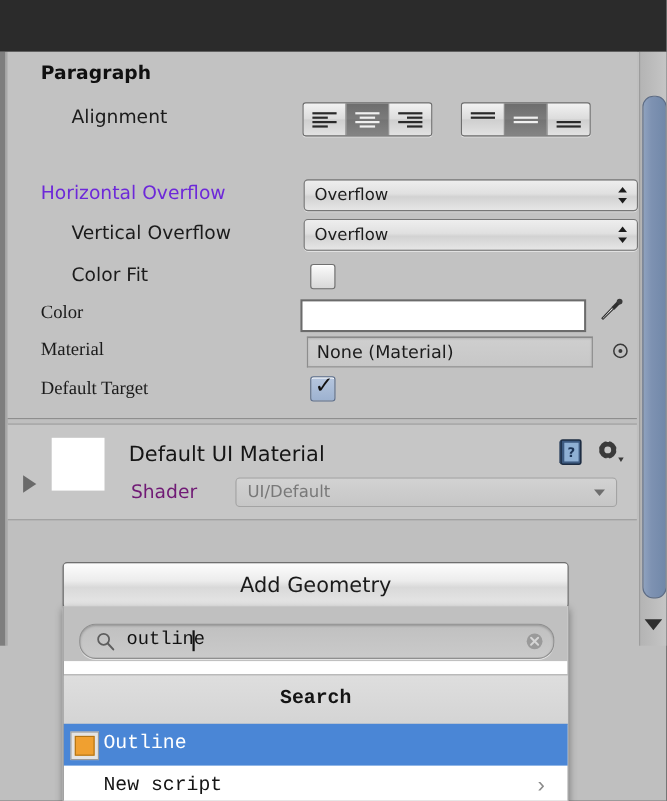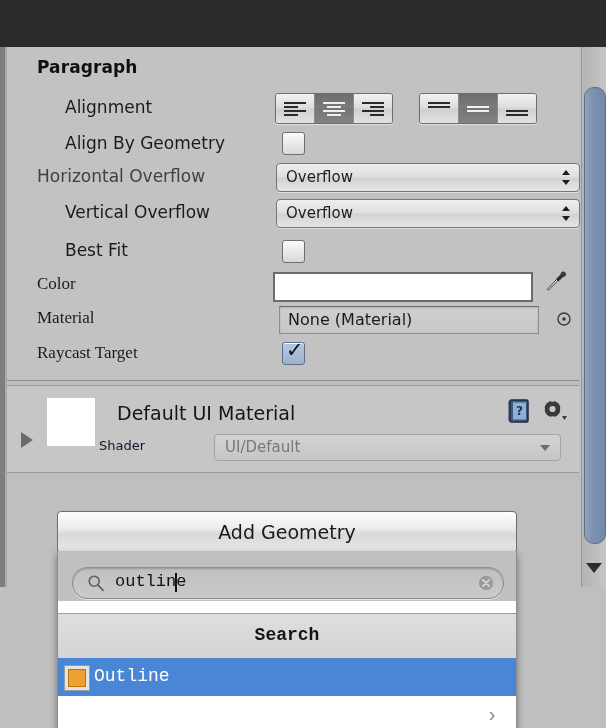--- a/index.html
+++ b/index.html
@@ -27,21 +27,21 @@
     letter-spacing:.1px;
   }
   .row{position:absolute;left:0;width:572px;height:30px;}
   .lbl{position:absolute;font-size:17px;color:#1b1b1b;white-space:nowrap;}
   .lbl.ind{left:58px;}
   .lbl.noind{left:30px;font-family:Liberation Serif, serif;}
 
   
   .lblClip{
     position:absolute;left:30px;width:236px;overflow:hidden;white-space:nowrap;
-    font-size:17px;color:#404040;
+    font-size:17px;color:#6d28d9;
   }
 
   
   .alignGroup{position:absolute;display:flex;height:29px;
     border:1px solid #6e6e6e;border-radius:3px;overflow:hidden;
     box-shadow:0 1px 0 rgba(255,255,255,.45);
   }
   .alignBtn{
     width:38px;height:29px;display:flex;align-items:center;justify-content:center;
     background:linear-gradient(to bottom,#f2f2f2 0%,#dcdcdc 48%,#cfcfcf 52%,#e2e2e2 100%);
@@ -103,21 +103,21 @@
   
   .sepLine{position:absolute;left:7px;width:572px;height:1px;background:#8e8e8e;}
   #matSection{position:absolute;left:7px;top:338px;width:572px;height:86px;
     background:#c6c6c6;border-top:1px solid #9a9a9a;border-bottom:1px solid #9a9a9a;}
   .foldTri{
     position:absolute;left:14px;top:46px;width:0;height:0;
     border-top:8px solid transparent;border-bottom:8px solid transparent;border-left:12px solid #6a6a6a;
   }
   .matPrev{position:absolute;left:40px;top:12px;width:48px;height:48px;background:#ffffff;}
   .matName{position:absolute;left:110px;top:16px;font-size:19px;color:#151515;}
-  .shLbl{position:absolute;left:92px;top:52px;font-size:13px;color:#0f172a;}
+  .shLbl{position:absolute;left:112px;top:52px;font-size:17px;color:#701a75;}
   .shPopup{
     position:absolute;left:207px;top:48px;width:345px;height:25px;
     border:1px solid #a3a3a3;border-radius:4px;
     background:linear-gradient(to bottom,#d2d2d2,#c6c6c6);
   }
   .shPopup .pv{position:absolute;left:10px;top:3px;font-size:15px;color:#787878;}
   .shPopup .dn{position:absolute;right:10px;top:10px;width:0;height:0;
     border-left:5px solid transparent;border-right:5px solid transparent;border-top:6px solid #6e6e6e;}
 
   .helpIcon{position:absolute;left:508px;top:352px;width:24px;height:26px;}
@@ -245,43 +245,39 @@
         </div>
         <div class="alignBtn">
           <i style="padding-top:8px">
             <span style="width:22px"></span>
               <span style="width:22px"></span>
           </i>
         </div>
       </div>
     </div>
 
-    <div class="row" style="top:83px">
-      <div class="lbl ind" style="top:3px">Align By Geometry</div>
-      <div class="cbox" style="left:275px;top:2px"></div>
-    </div>
 
     <div class="row" style="top:116px">
       <div class="lblClip" style="top:3px">Horizontal Overflow</div>
       <div class="popup" style="left:269px;top:0;width:302px">
         <div class="pv">Overflow</div>
         <div class="arrows"></div>
       </div>
     </div>
 
     <div class="row" style="top:152px">
       <div class="lbl ind" style="top:3px">Vertical Overflow</div>
       <div class="popup" style="left:269px;top:0;width:302px">
         <div class="pv">Overflow</div>
         <div class="arrows"></div>
       </div>
     </div>
 
     <div class="row" style="top:190px">
-      <div class="lbl ind" style="top:3px">Best Fit</div>
+      <div class="lbl ind" style="top:3px">Color Fit</div>
       <div class="cbox" style="left:275px;top:3px"></div>
     </div>
 
     <div class="row" style="top:223px">
       <div class="lbl noind" style="top:4px">Color</div>
       <div class="colorField" style="left:266px;top:2px;width:256px"></div>
       <div class="eyedrop" style="left:538px;top:0">
         <svg width="22" height="24" viewBox="0 0 22 24">
           <path d="M17 3 L19.5 5.5 L13.5 11.5 L11 9 Z" fill="#2f2f2f"></path>
           <path d="M11.5 9.5 L12.8 10.8 L5 18.5 L3.2 20.3 L2.2 19.3 L4 17.5 Z" fill="#ffffff" stroke="#2f2f2f" stroke-width="1"></path>
@@ -297,21 +293,21 @@
       </div>
       <div class="objPick" style="left:549px;top:7px">
         <svg width="16" height="16" viewBox="0 0 16 16">
           <circle cx="8" cy="8" r="6" fill="none" stroke="#3a3a3a" stroke-width="1.4"></circle>
           <circle cx="8" cy="8" r="1.8" fill="#3a3a3a"></circle>
         </svg>
       </div>
     </div>
 
     <div class="row" style="top:292px">
-      <div class="lbl noind" style="top:4px">Raycast Target</div>
+      <div class="lbl noind" style="top:4px">Default Target</div>
       <div class="cbox checked" style="left:275px;top:3px">
         <span class="tick">✓</span>
       </div>
     </div>
   </div>
 
   <div class="sepLine" style="top:333px"></div>
 
   <div id="matSection">
     <div class="foldTri"></div>
@@ -383,18 +379,19 @@
     </div>
 
     <div class="lrow sel" style="top:107px">
       <div class="lrowIcon">
           <em></em>
         </div>
       <div class="lrowTxt" style="left:36px;top:8px;color:#ffffff">Outline</div>
     </div>
 
     <div class="lrow" style="top:145px">
+      <div class="lrowTxt" style="left:36px;top:8px;color:#151515">New script</div>
       <div class="chev">›</div>
     </div>
 
   </div>
 
 </div>
 
 </body></html>

